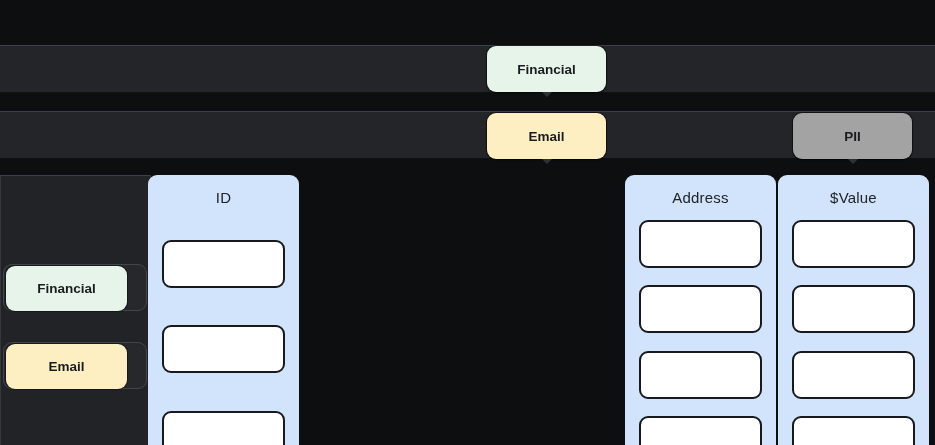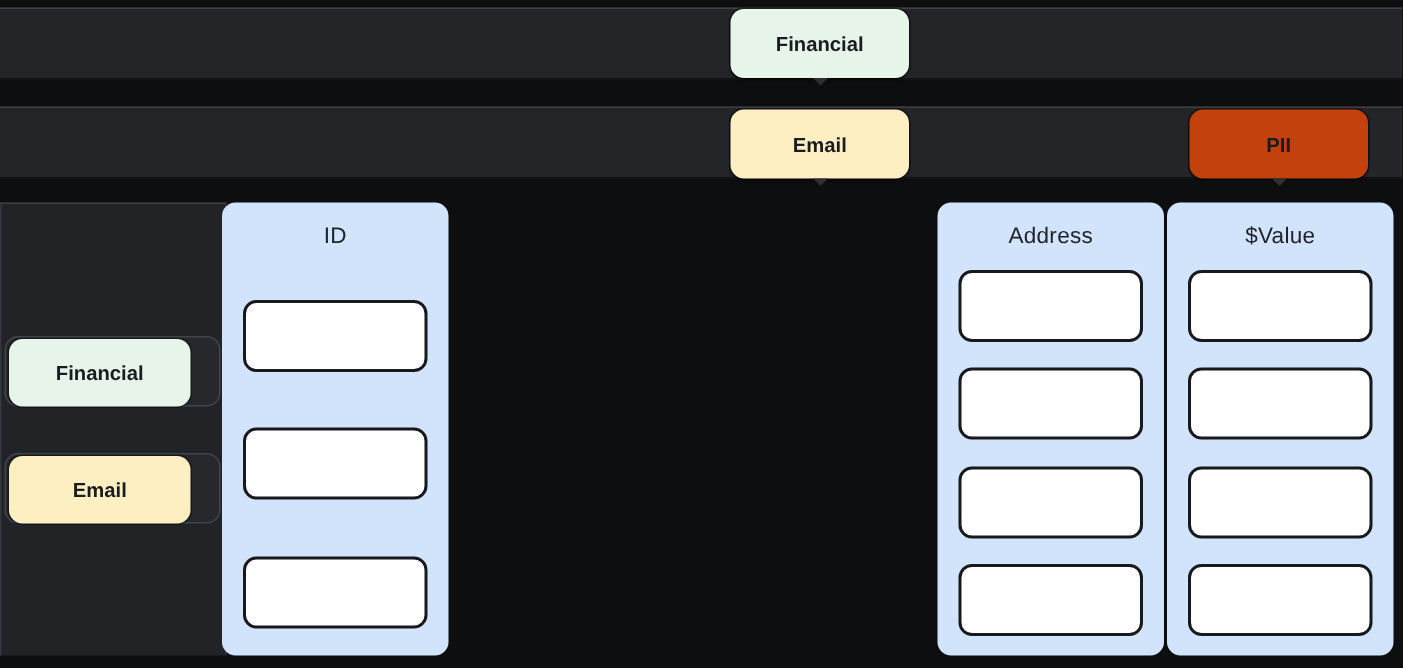--- a/index.html
+++ b/index.html
@@ -2,21 +2,21 @@
 <html style="--background: #0d0e10; --lane: #232528; --lane_highlight: #3d4147; --side_lane: #212326; --slot: #26282c; --slot_border: #41454c; --column: #d2e3fc; --cell: #ffffff; --cell_border: #17191d; --header_text: #202329; --tag_text: #1a1c20; --tail: #2e3134; --financial: #e6f4ea; --email: #feefc3; --pii: #fce8e6;"><head>
 <meta charset="utf-8">
 <style>
   html,body{margin:0;padding:0;}
   body{
     width:935px;height:445px;
     background:var(--background,#0d0e10);
     font-family:"Liberation Sans",sans-serif;
     position:relative;overflow:hidden;
   }
-  .stage{position:absolute;inset:0;}
+  .stage{position:absolute;inset:0;margin-top:40px;}
 
   
   .lane{
     position:absolute;left:0;width:935px;height:48px;
     background:var(--lane,#232528);
     border-top:1px solid var(--lane_highlight,#3d4147);
     border-bottom:1px solid #101113;
     box-sizing:border-box;
   }
   .lane-1{top:5px;}
@@ -100,21 +100,21 @@
       <span>Financial</span>
       <i class="tail"></i>
     </div>
   </div>
 
   <div class="lane lane-2">
     <div class="tag in-lane-2" style="left: 487px; background: rgb(254, 239, 195);">
       <span>Email</span>
       <i class="tail"></i>
     </div>
-    <div class="tag in-lane-2" style="left: 793px; background: #c2410c;">
+    <div class="tag in-lane-2" style="left: 793px; background: #a3a3a3;">
       <span>PII</span>
       <i class="tail"></i>
     </div>
   </div>
 
   <div class="table">
       <div class="column" style="left: 148px; gap: 20px;">
         <div class="col-header">ID</div>
         <div class="cell"></div>
         <div class="cell"></div>

